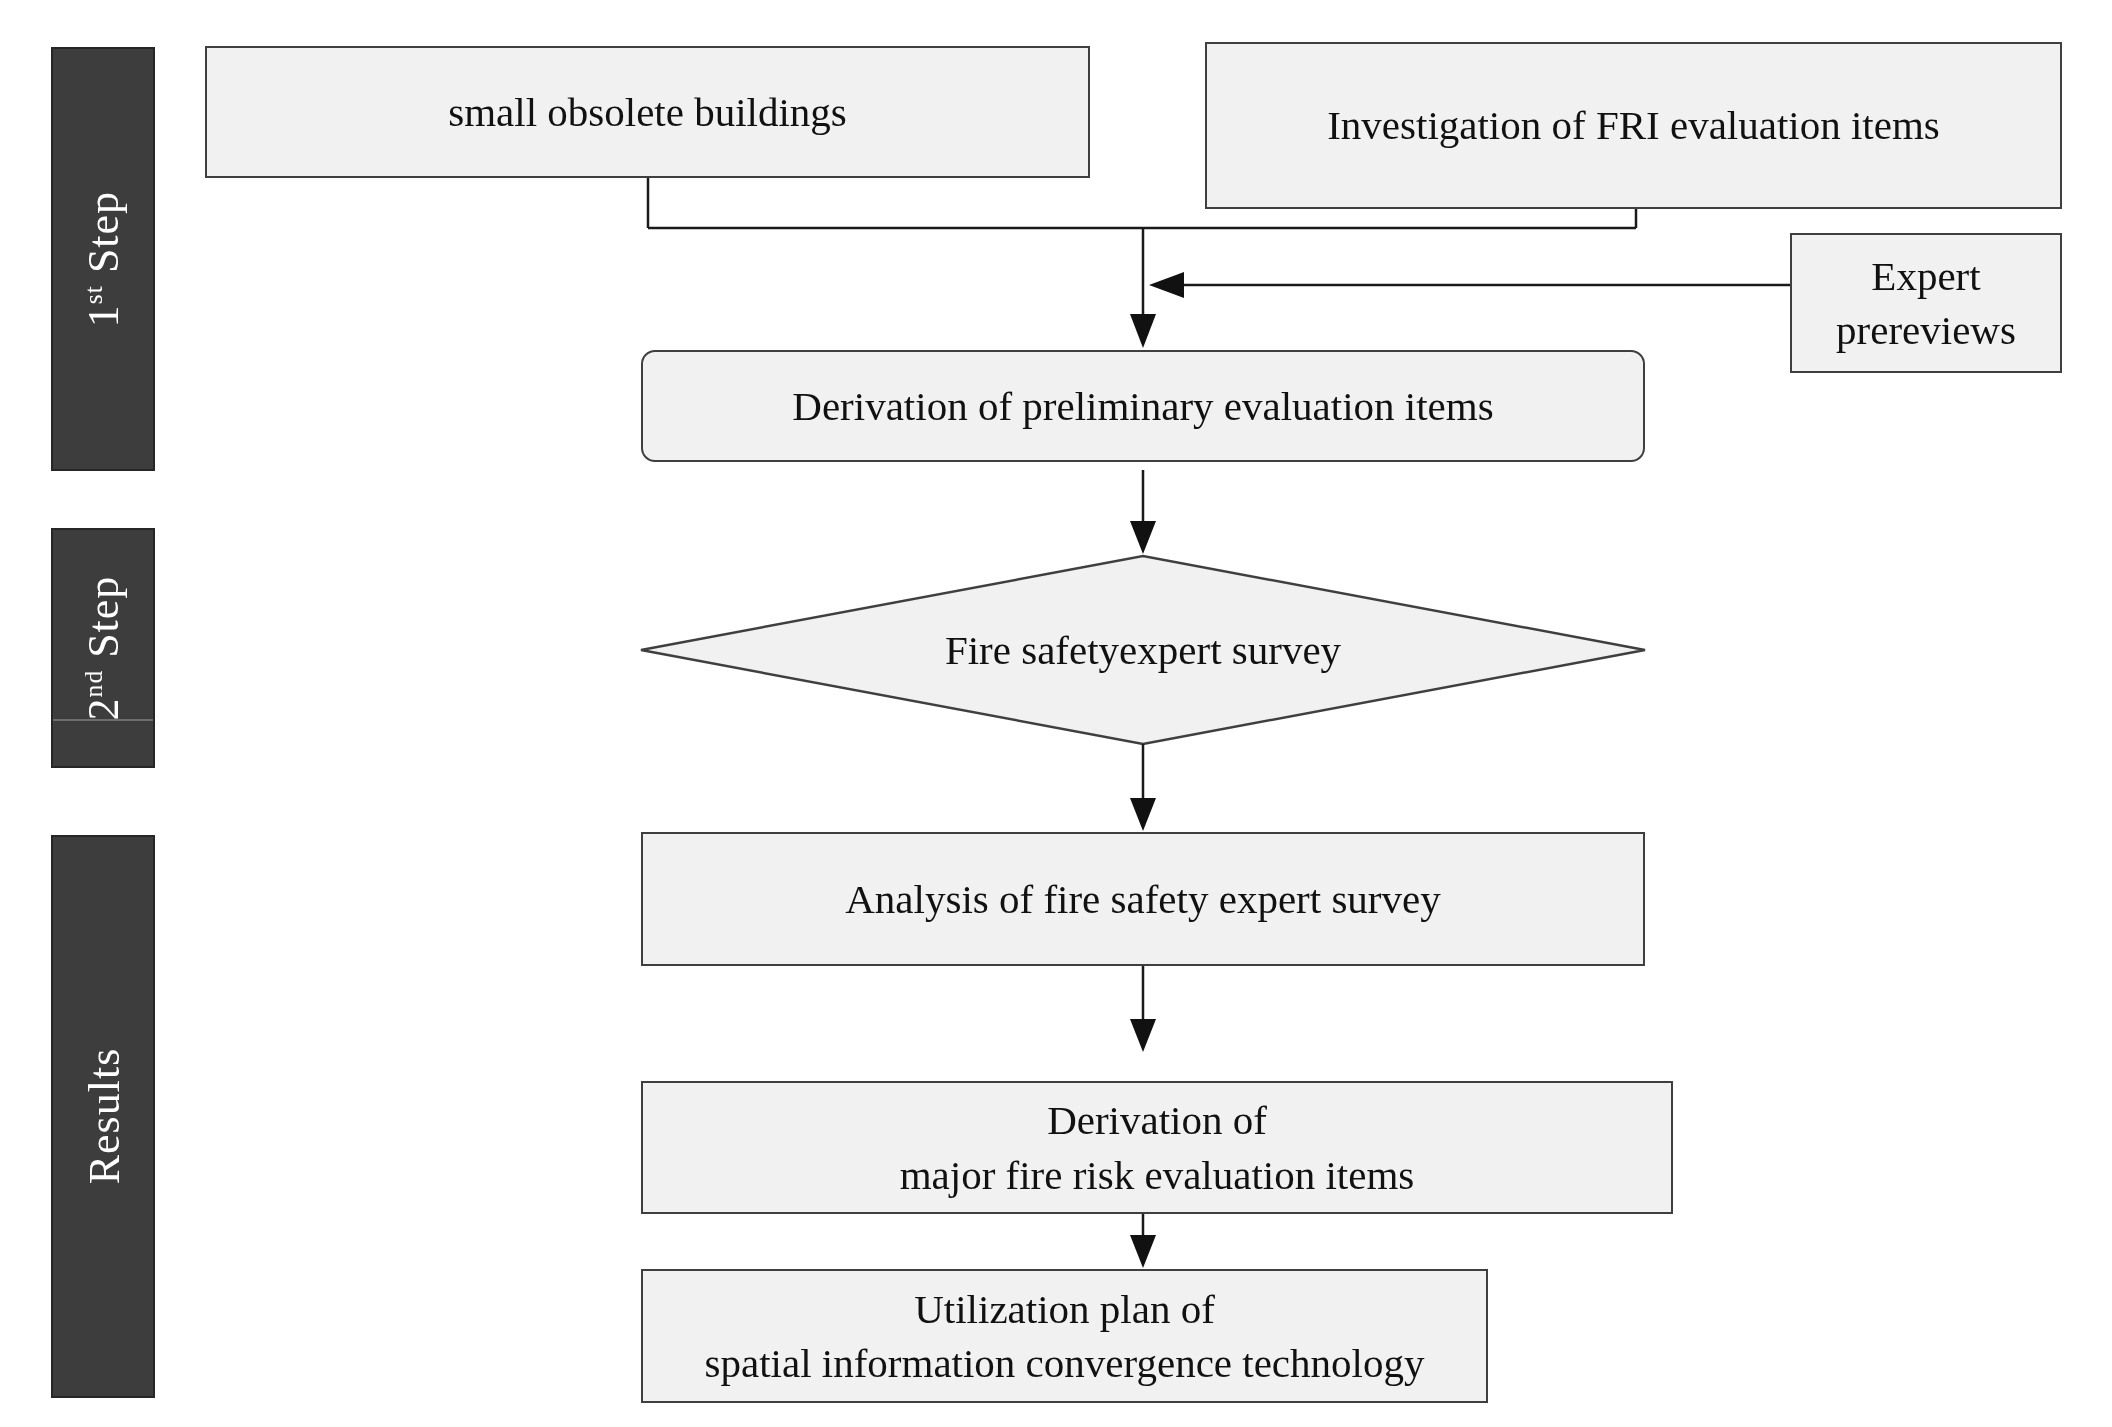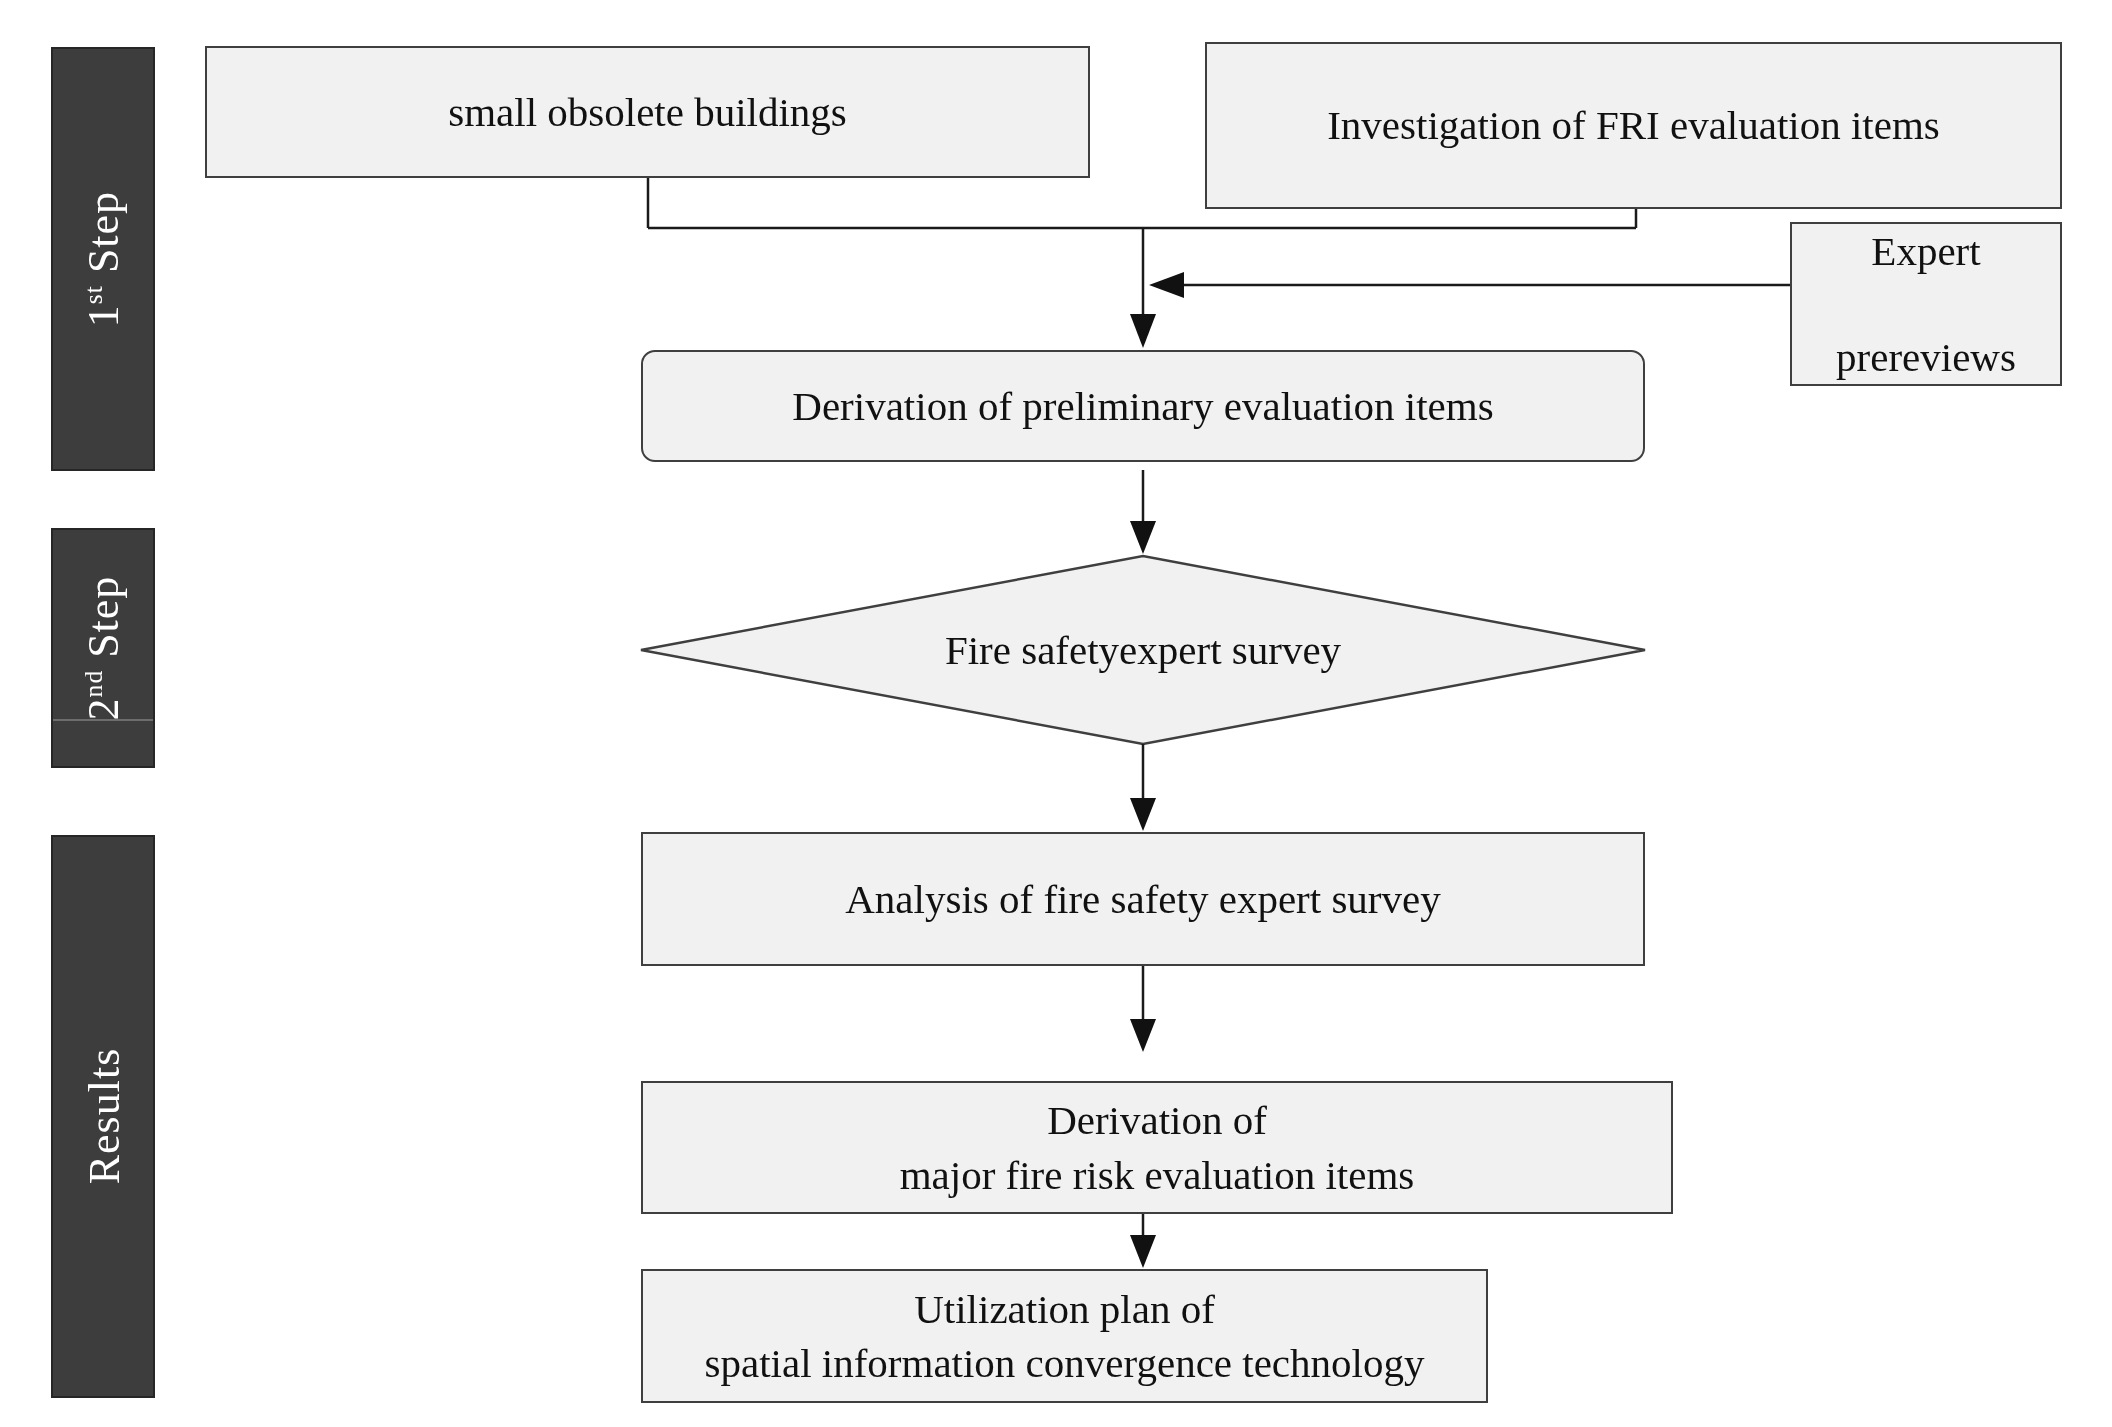--- a/index.html
+++ b/index.html
@@ -58,21 +58,21 @@
     flex-direction: column;
     align-items: center;
     justify-content: center;
     text-align: center;
     color: #111111;
     font-size: 41px;
     line-height: 1.32;
   }
   #box-field-survey   { left: 205px;  top: 46px;   width: 885px;  height: 132px; }
   #box-investigation  { left: 1205px; top: 42px;   width: 857px;  height: 167px; }
-  #box-expert         { left: 1790px; top: 222px;  width: 272px;  height: 164px; justify-content: space-between; }
+  #box-expert         { left: 1790px; top: 233px;  width: 272px;  height: 140px; }
   #box-derivation-preliminary { left: 641px; top: 350px;  width: 1004px; height: 112px; border-radius: 14px; }
   #box-analysis       { left: 641px;  top: 832px;  width: 1004px; height: 134px; }
   #box-derivation-major { left: 641px; top: 1053px; width: 1032px; height: 133px; margin-top: 28px; }
   #box-utilization    { left: 641px;  top: 1269px; width: 847px; height: 134px; }
   
   #diamond-label {
     position: absolute;
     left: 641px; top: 556px;
     width: 1004px; height: 188px;
     display: flex;

